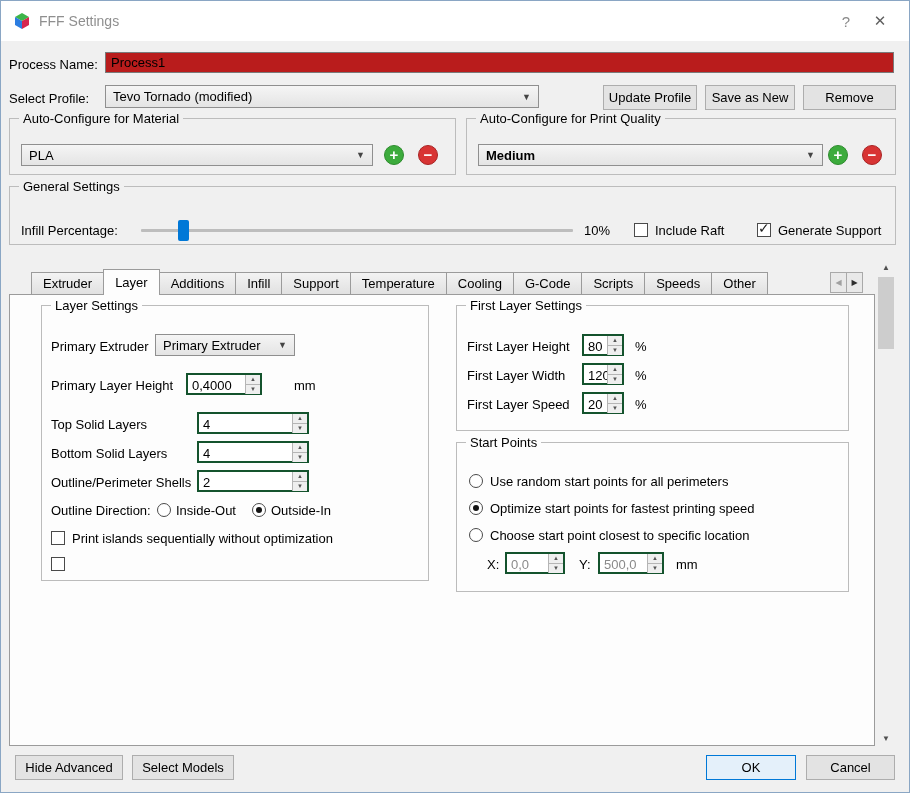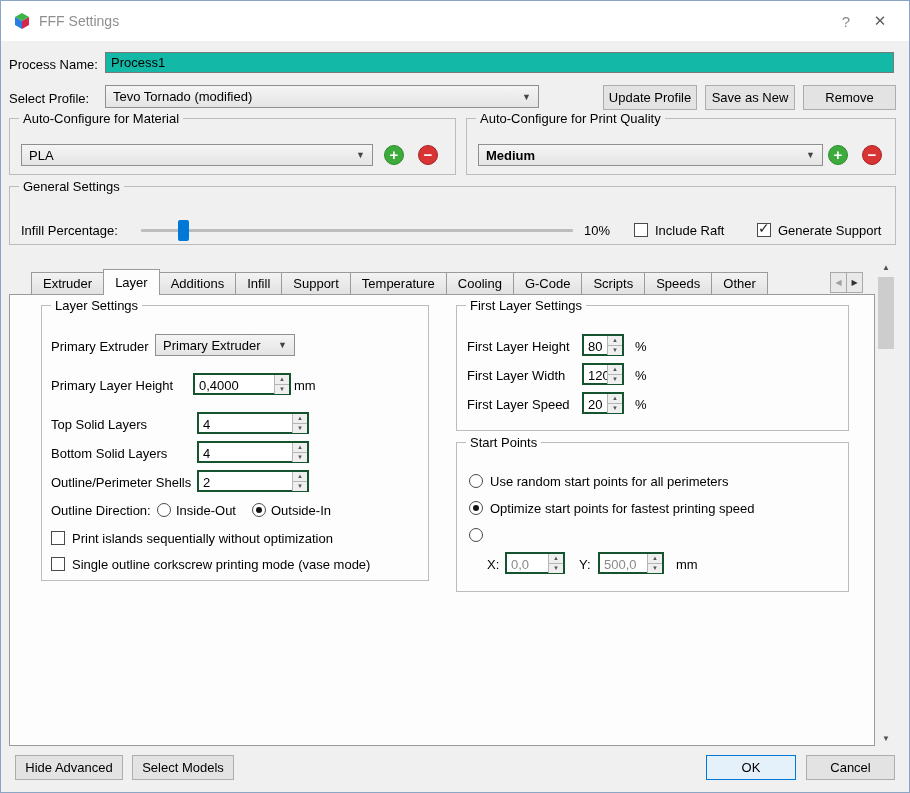--- a/index.html
+++ b/index.html
@@ -9,21 +9,21 @@
   .lbl { position:absolute; white-space:nowrap; line-height:15px; }
 
   
   .titlebar { position:absolute; left:0; top:0; width:100%; height:40px; background:#ffffff; display:flex; align-items:center; padding:0 12px; }
   .app-icon { width:18px; height:18px; }
   .title { color:#8f8f8f; font-size:14px; margin-left:8px; flex:1; }
   .tb-btn { width:34px; text-align:center; font-size:15px; color:#8a8a8a; cursor:default; }
   .tb-btn.close { color:#5f5f5f; }
 
   
-  input.text { position:absolute; border:1px solid #7a7a7a; background:#14b8a6; font:13px "Liberation Sans", sans-serif; padding:0 5px; }
+  input.text { position:absolute; border:1px solid #7a7a7a; background:#b91c1c; font:13px "Liberation Sans", sans-serif; padding:0 5px; }
   .btn { position:absolute; height:25px; background:#e3e3e3; border:1px solid #adadad; text-align:center; line-height:23px; font-size:13px; }
   .btn.primary { border-color:var(--accent,#0078d7); background:#e4f0fa; }
   .combo { position:absolute; height:23px; border:1px solid #8f8f8f; background:linear-gradient(#f5f5f5,#e4e4e4); display:flex; align-items:center; padding:0 7px; }
   .combo-text { flex:1; overflow:hidden; white-space:nowrap; }
   .combo-arrow { font-size:9px; color:#444; margin-left:6px; }
 
   
   .group { position:absolute; border:1px solid #bcbcbc; }
   .group-label { position:absolute; top:-8px; left:9px; background:#f0f0f0; padding:0 4px; line-height:15px; white-space:nowrap; }
   .group.on-white .group-label { background:#fdfdfd; }
@@ -151,21 +151,21 @@
   <div class="group on-white" style="left:40px; top:304px; width:388px; height:276px;">
     <span class="group-label">Layer Settings</span>
   </div>
   <span class="lbl" style="left:50px; top:338px;">Primary Extruder</span>
   <div class="combo" style="left:154px; top:333px; width:140px; height:22px;">
     <span class="combo-text">Primary Extruder</span>
     <span class="combo-arrow">▼</span>
   </div>
 
   <span class="lbl" style="left:50px; top:377px;">Primary Layer Height</span>
-  <div class="spin" style="left:192px; top:372px; width:98px;">
+  <div class="spin" style="left:185px; top:372px; width:76px;">
     <span class="spin-val">0,4000</span>
     <span class="spin-btns">
         <span class="sb up">▲</span>
         <span class="sb dn">▼</span>
       </span>
   </div>
   <span class="lbl" style="left:293px; top:377px;">mm</span>
 
   <span class="lbl" style="left:50px; top:416px;">Top Solid Layers</span>
   <div class="spin" style="left:196px; top:411px; width:112px;">
@@ -199,21 +199,20 @@
   <span class="lbl" style="left:175px; top:502px;">Inside-Out</span>
   <div class="radio" style="left:251px; top:502px;">
       <span class="dot"></span>
     </div>
   <span class="lbl" style="left:270px; top:502px;">Outside-In</span>
 
   <div class="check" style="left:50px; top:530px;"></div>
   <span class="lbl" style="left:71px; top:530px;">Print islands sequentially without optimization</span>
 
   <div class="check" style="left:50px; top:556px;"></div>
-  <span class="lbl" style="left:71px; top:556px;">Single outline corkscrew printing mode (vase mode)</span>
 
   <div class="group on-white" style="left:455px; top:304px; width:393px; height:126px;">
     <span class="group-label">First Layer Settings</span>
   </div>
   <span class="lbl" style="left:466px; top:338px;">First Layer Height</span>
   <div class="spin" style="left:581px; top:333px; width:42px;">
     <span class="spin-val">80</span>
     <span class="spin-btns">
         <span class="sb up">▲</span>
         <span class="sb dn">▼</span>
@@ -244,20 +243,21 @@
   <div class="group on-white" style="left:455px; top:441px; width:393px; height:150px;">
     <span class="group-label">Start Points</span>
   </div>
   <div class="radio" style="left:468px; top:473px;"></div>
   <span class="lbl" style="left:489px; top:473px;">Use random start points for all perimeters</span>
   <div class="radio" style="left:468px; top:500px;">
       <span class="dot"></span>
     </div>
   <span class="lbl" style="left:489px; top:500px;">Optimize start points for fastest printing speed</span>
   <div class="radio" style="left:468px; top:527px;"></div>
+  <span class="lbl" style="left:489px; top:527px;">Choose start point closest to specific location</span>
 
   <span class="lbl" style="left:486px; top:556px;">X:</span>
   <div class="spin disabled" style="left:504px; top:551px; width:60px;">
     <span class="spin-val">0,0</span>
     <span class="spin-btns">
         <span class="sb up">▲</span>
         <span class="sb dn">▼</span>
       </span>
   </div>
   <span class="lbl" style="left:578px; top:556px;">Y:</span>

